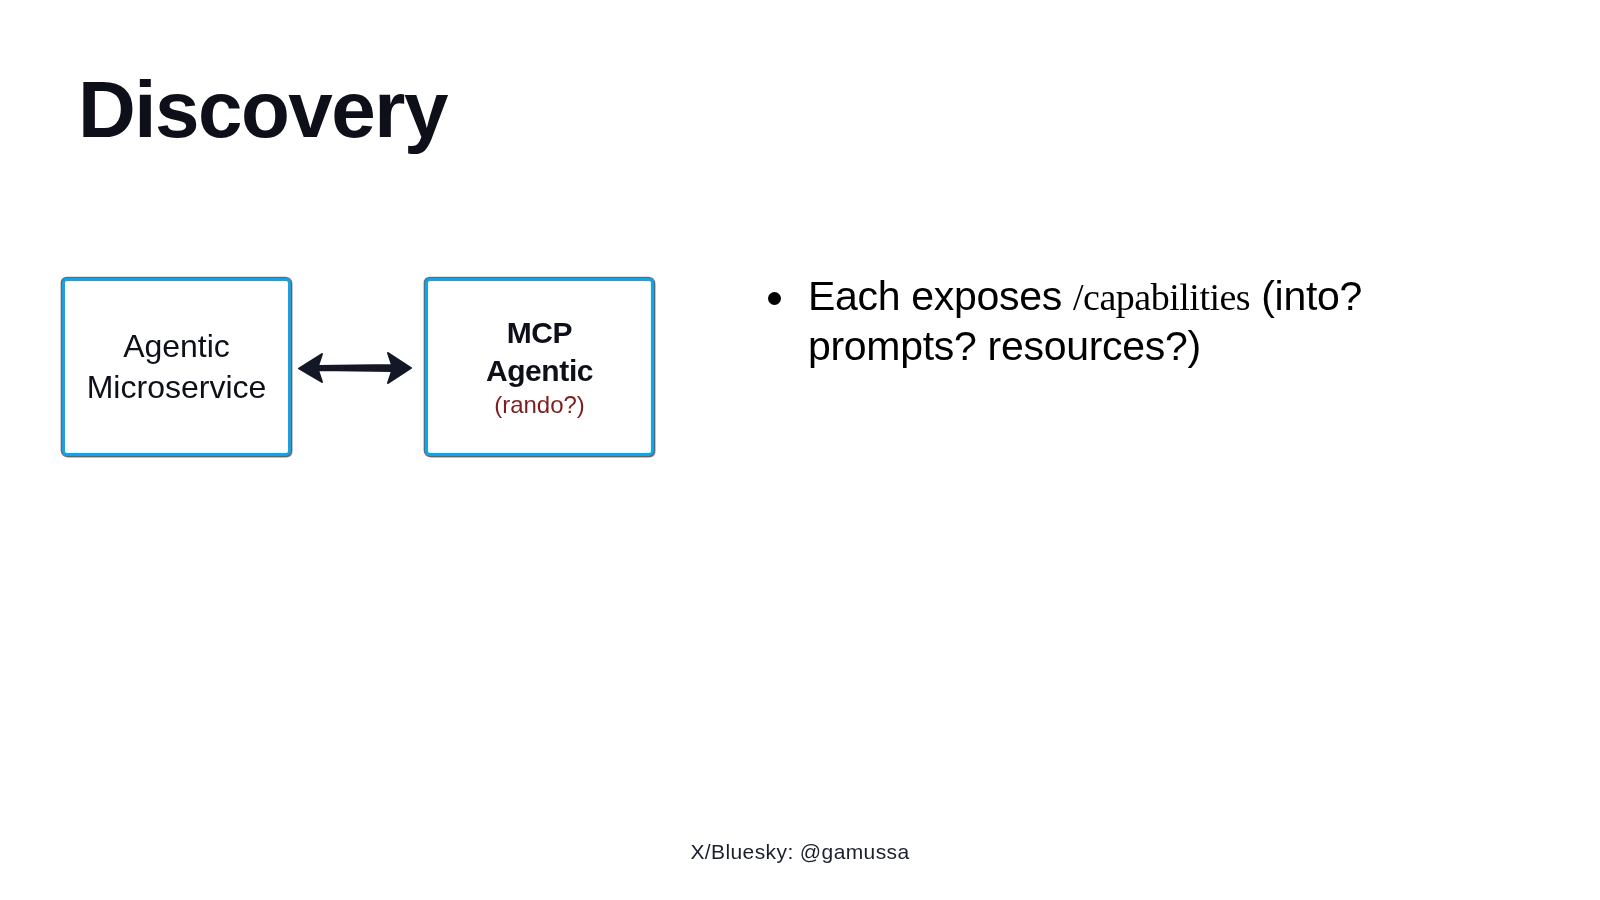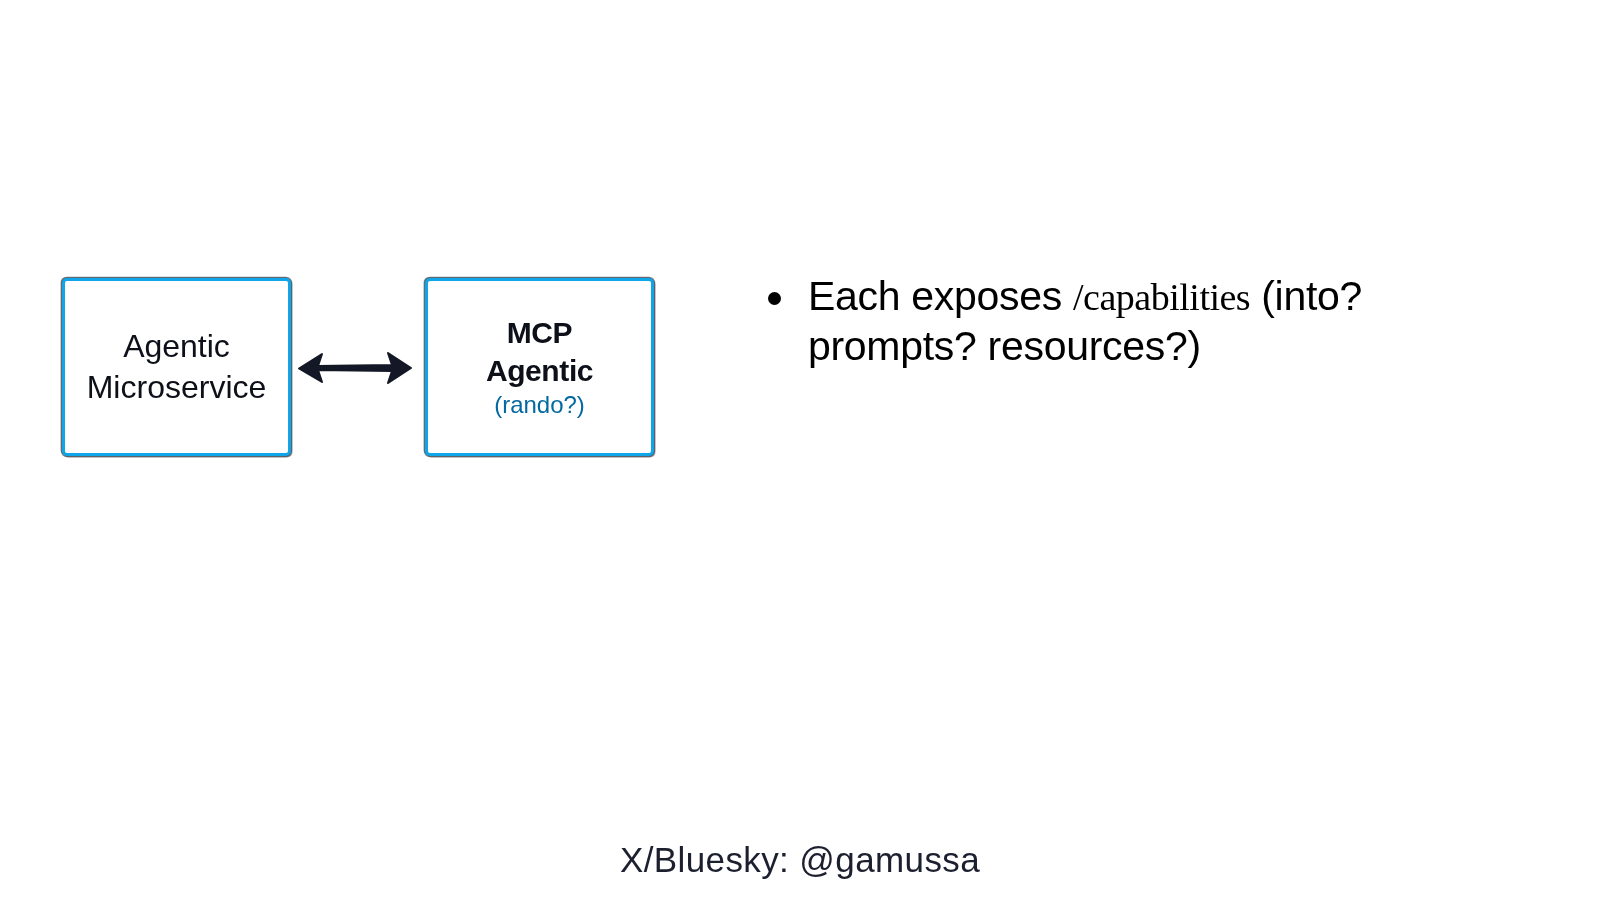--- a/index.html
+++ b/index.html
@@ -87,21 +87,21 @@
   .box-line.bold {
     font-weight: 700;
     font-size: 30px;
     line-height: 1.24;
     letter-spacing: -0.4px;
   }
   .box-sub {
     font-family: "Liberation Sans", sans-serif;
     font-size: 24px;
     line-height: 1.2;
-    color: #0369a1;
+    color: #7f1d1d;
     font-weight: 400;
     margin-top: 2px;
     white-space: nowrap;
   }
 
   
   .arrow-wrap {
     position: absolute;
     left: 296px;
     top: 88px;
@@ -148,31 +148,32 @@
   }
 
   
   .footer {
     position: absolute;
     left: 0;
     right: 0;
     top: 840px;
     text-align: center;
     font-family: "Liberation Sans", sans-serif;
-    font-size: 35px;
+    font-size: 21px;
     letter-spacing: 0.4px;
     color: #1b1f2e;
     font-weight: 400;
   }
 </style>
 </head>
 <body>
 
 <div class="slide">
 
+  <div class="slide-title">Discovery</div>
 
   <div class="diagram">
 
     <div class="sketch-box" id="box-agentic">
       <div class="box-line">Agentic</div>
       <div class="box-line">Microservice</div>
     </div>
 
     <div class="arrow-wrap">
       <svg width="118" height="60" viewBox="0 0 118 60" aria-hidden="true">

